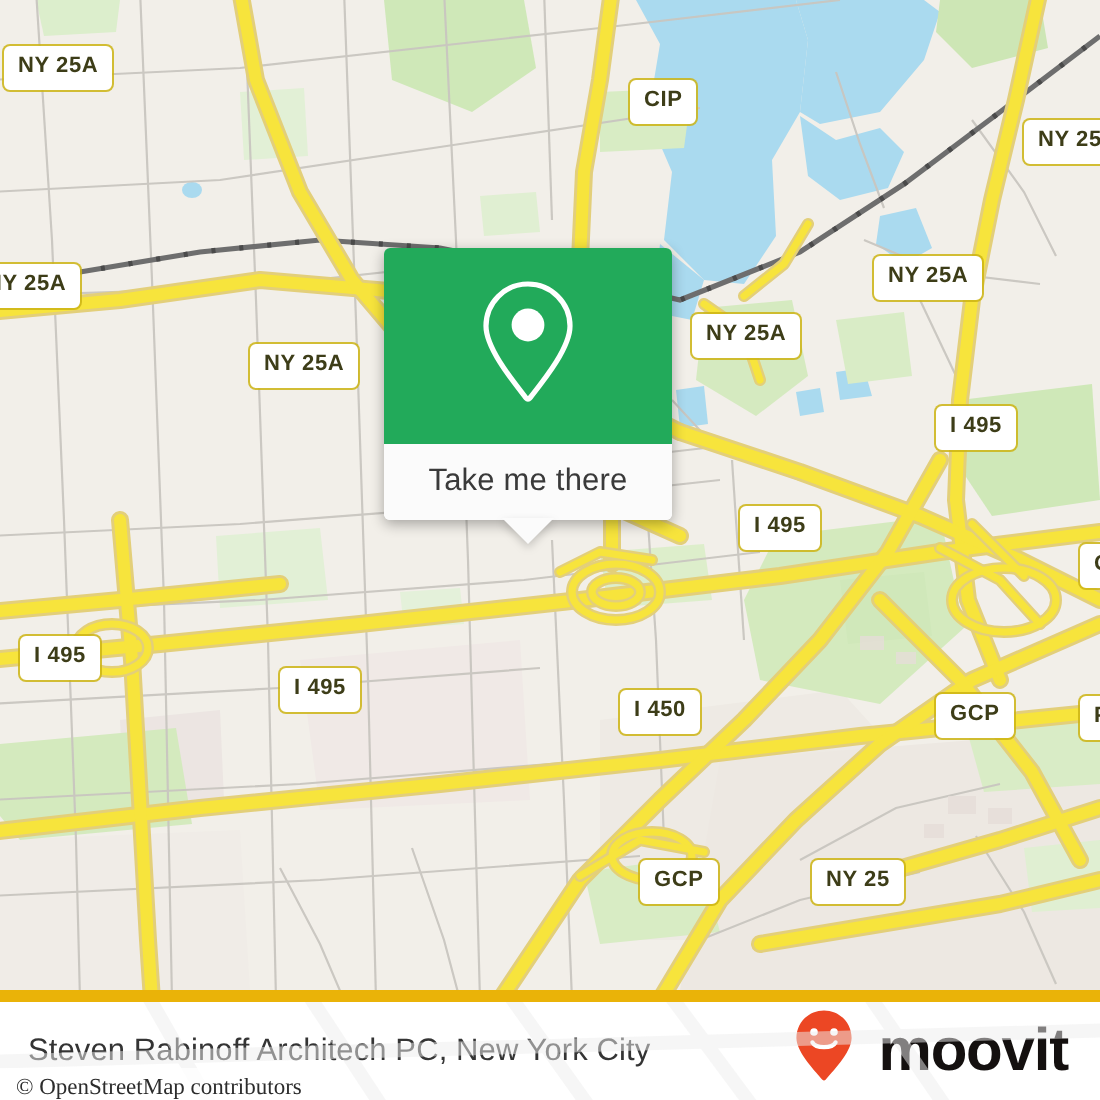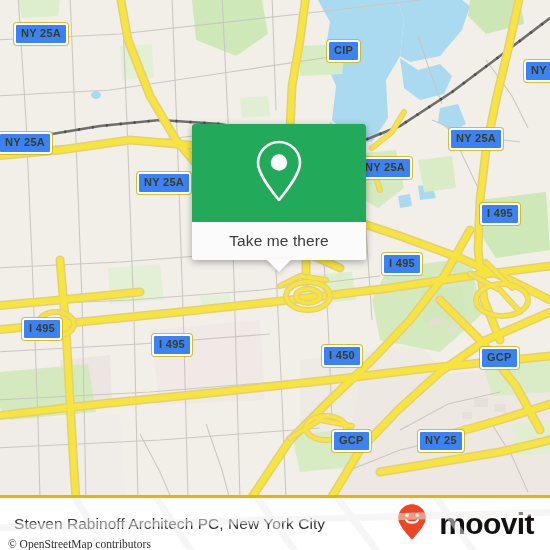--- a/index.html
+++ b/index.html
@@ -23,41 +23,40 @@
     width: 550px;
     height: 495px;
     background: #f2efe9;
     overflow: hidden;
   }
   #map-svg { display: block; width: 550px; height: 495px; }
 
   
   .shield {
     position: absolute;
-    background: #3b82f6;
+    background: #ffffff;
     border: 2px solid #ffffff;
     border-radius: 3px;
     color: #3d3d18;
     font-family: "Liberation Sans", sans-serif;
     font-weight: bold;
     font-size: 11px;
     line-height: 13px;
     padding: 2px 5px 3px 5px;
     white-space: nowrap;
     box-shadow: 0 0 0 1px rgba(205,180,20,0.85);
     letter-spacing: 0.3px;
-    margin-left: 12px;
   }
 
   
   #poi-card {
     position: absolute;
     left: 192px;
     top: 124px;
-    width: 174px;
+    width: 144px;
     border-radius: 3px;
     box-shadow: 0 2px 7px rgba(0,0,0,0.32);
     background: #ffffff;
     overflow: visible;
     z-index: 30;
   }
   #poi-card-top {
     background: #22aa5a;
     height: 98px;
     border-radius: 3px 3px 0 0;
@@ -112,21 +111,21 @@
     left: 0;
     top: 495px;
     width: 550px;
     height: 55px;
     background: #ffffff;
     display: flex;
     align-items: center;
     justify-content: space-between;
     padding: 0 16px 0 14px;
     box-sizing: border-box;
-    border-top: 3px solid #eab308;
+    border-top: 6px solid #eab308;
   }
   #footer-title {
     color: #343434;
     font-size: 15.5px;
     font-family: "Liberation Sans", sans-serif;
     white-space: nowrap;
     letter-spacing: 0.05px;
   }
   #brand-logo {
     display: flex;

